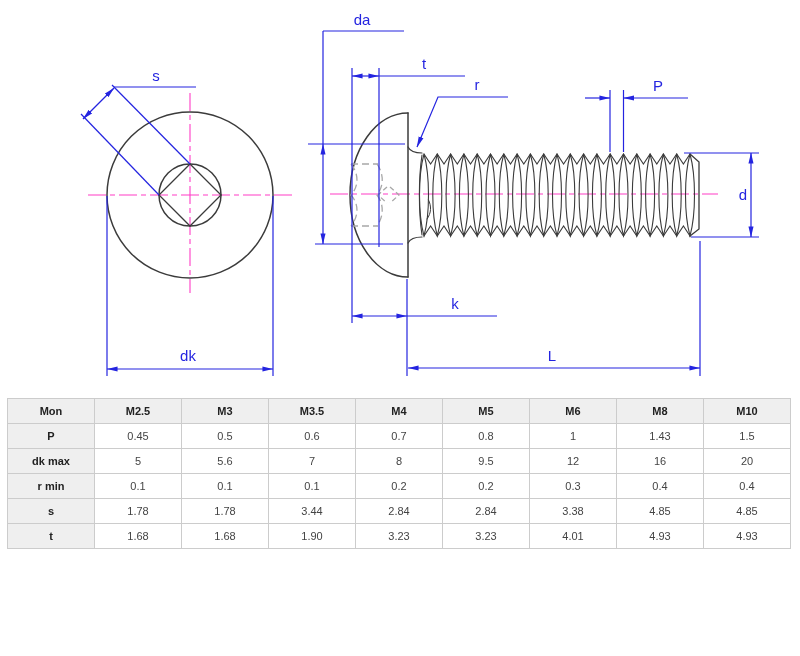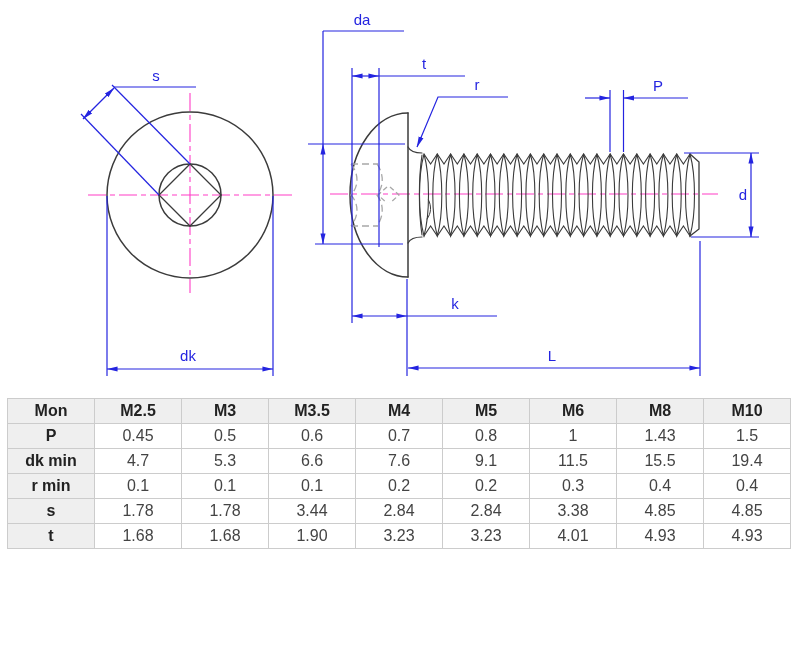--- a/index.html
+++ b/index.html
@@ -1,21 +1,21 @@
 <!DOCTYPE html>
 <html><head>
 <meta charset="utf-8">
 <style>
   html,body{margin:0;padding:0;background:#ffffff;}
   .page{position:relative;width:800px;height:656px;background:#ffffff;overflow:hidden;
         font-family:"Liberation Sans",sans-serif;}
   .drawing{position:absolute;left:0;top:0;}
   .dim-label{font-family:"Liberation Sans",sans-serif;font-size:15px;fill:#2424e0;}
   table.spec{position:absolute;left:7px;top:398px;width:784px;border-collapse:collapse;
-             table-layout:fixed;font-family:"Liberation Sans",sans-serif;font-size:16px;}
+             table-layout:fixed;font-family:"Liberation Sans",sans-serif;font-size:11px;}
   table.spec th,table.spec td{border:1px solid #cccccc;height:24px;text-align:center;
              vertical-align:middle;padding:0;}
   table.spec thead th{background:#efefef;color:#222;font-weight:700;}
   table.spec tbody th{background:#efefef;color:#222;font-weight:700;width:78px;}
   table.spec tbody td{background:#ffffff;color:#444;font-weight:400;}
 </style>
 </head>
 <body>
 
 <div class="page">
@@ -153,29 +153,29 @@
           <td>0.45</td>
           <td>0.5</td>
           <td>0.6</td>
           <td>0.7</td>
           <td>0.8</td>
           <td>1</td>
           <td>1.43</td>
           <td>1.5</td>
         </tr>
         <tr>
-          <th>dk min</th>
-          <td>4.7</td>
-          <td>5.3</td>
-          <td>6.6</td>
-          <td>7.6</td>
-          <td>9.1</td>
-          <td>11.5</td>
-          <td>15.5</td>
-          <td>19.4</td>
+          <th>dk max</th>
+          <td>5</td>
+          <td>5.6</td>
+          <td>7</td>
+          <td>8</td>
+          <td>9.5</td>
+          <td>12</td>
+          <td>16</td>
+          <td>20</td>
         </tr>
         <tr>
           <th>r min</th>
           <td>0.1</td>
           <td>0.1</td>
           <td>0.1</td>
           <td>0.2</td>
           <td>0.2</td>
           <td>0.3</td>
           <td>0.4</td>

